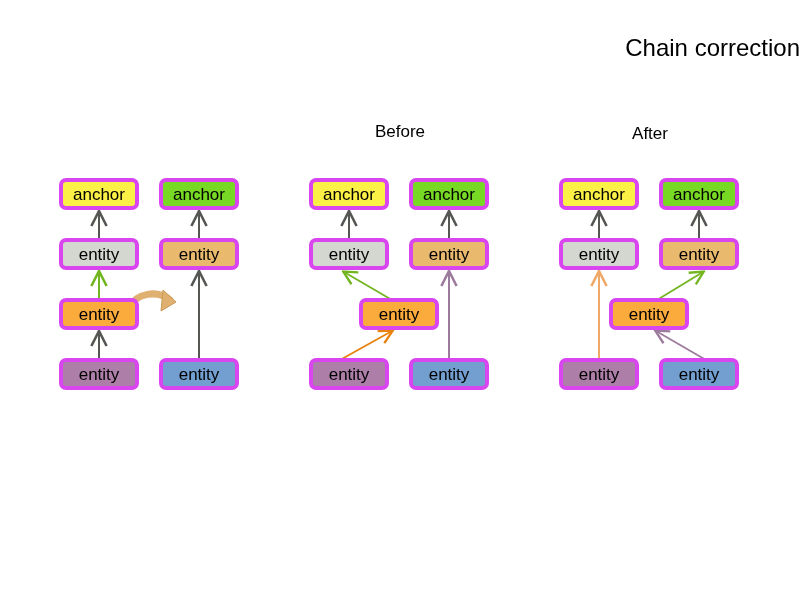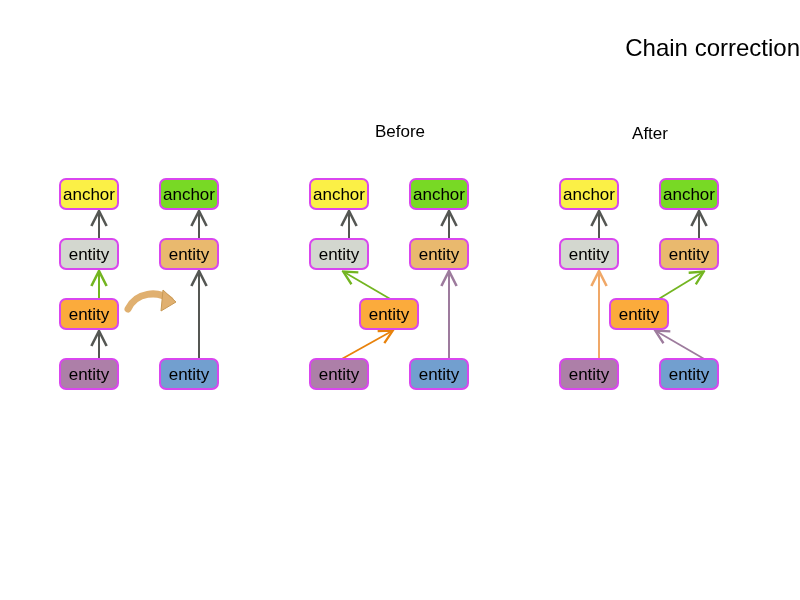--- a/index.html
+++ b/index.html
@@ -51,24 +51,24 @@
     width: 800px;
     text-align: center;
     font-size: 19px;
     color: #000000;
     line-height: 26px;
   }
 
   
   .node {
     position: absolute;
-    width: 60px;
+    width: 80px;
     height: 32px;
     box-sizing: border-box;
-    border: 2px solid #d946ef;
+    border: 4px solid #d946ef;
     border-radius: 7px;
     display: flex;
     align-items: center;
     justify-content: center;
     font-size: 17px;
     line-height: 17px;
     color: #000000;
     z-index: 5;
     box-shadow: 0 0 0 0 rgba(0,0,0,0);
   }

